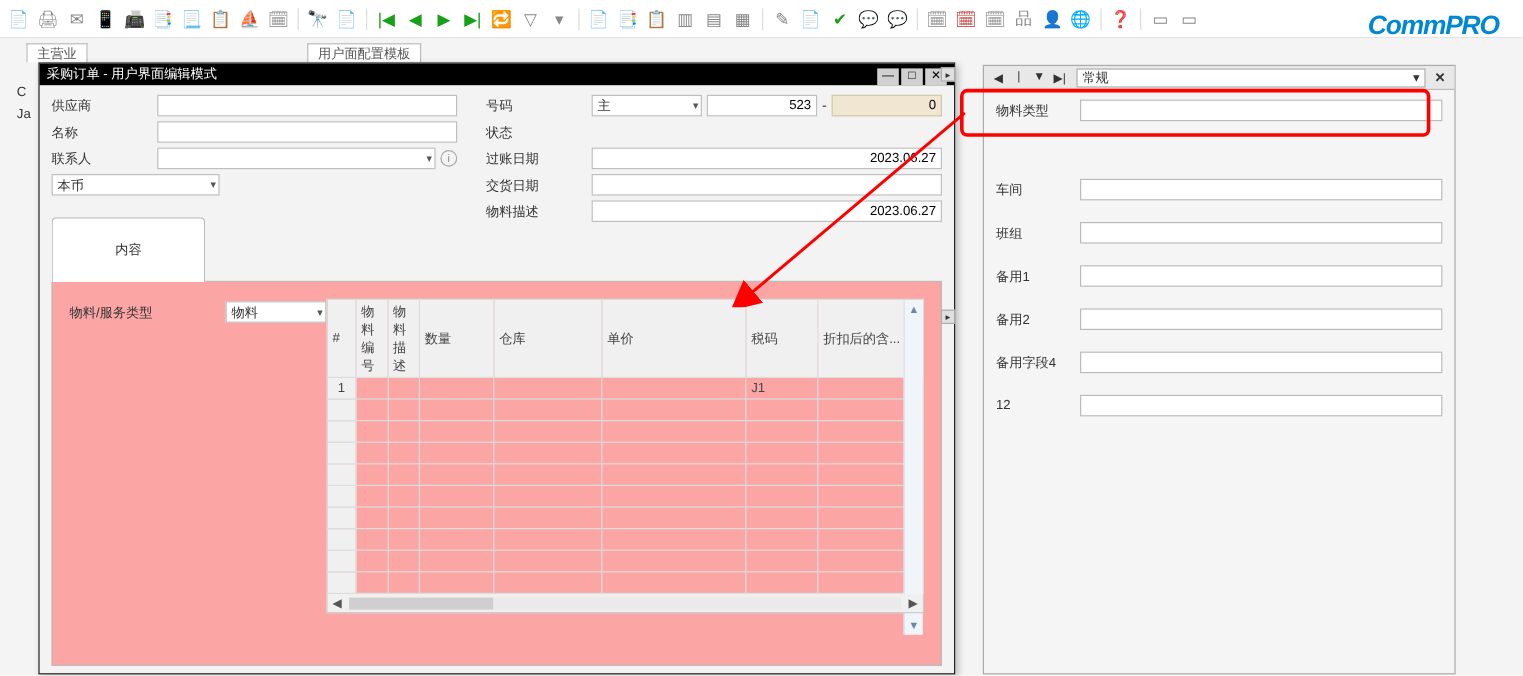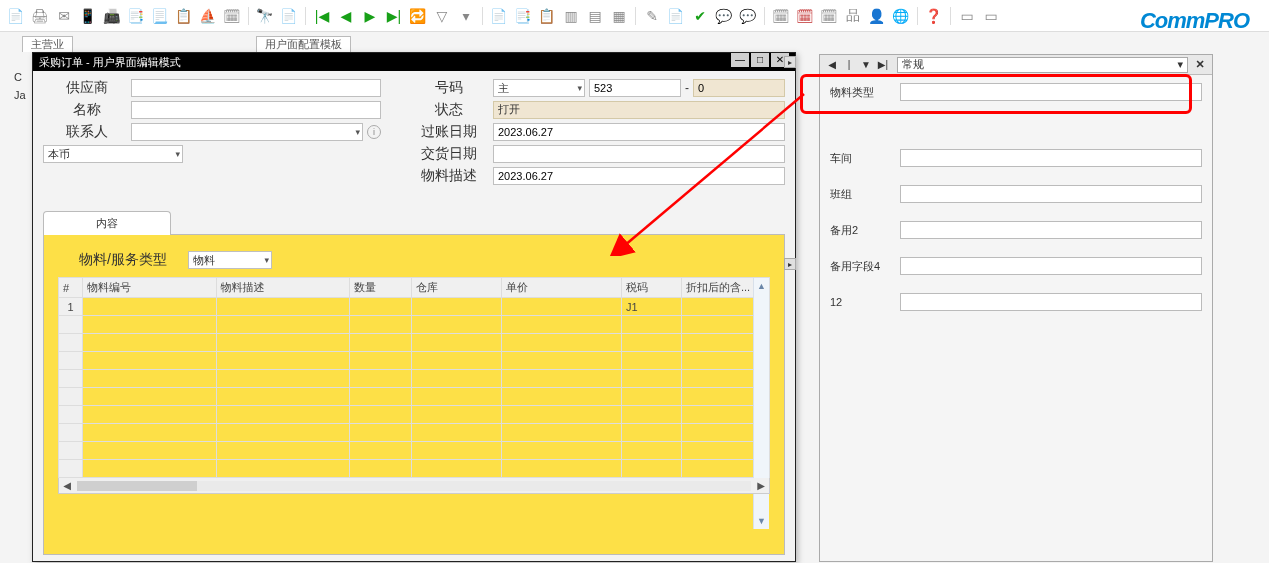--- a/index.html
+++ b/index.html
@@ -105,21 +105,21 @@
     flex-direction: column;
   }
   .modal .titlebar {
     background: #000;
     color: #fff;
     height: 18px;
     line-height: 18px;
     padding: 0 6px;
     font-size: 11px;
     display: flex;
-    align-items: flex-start;
+    align-items: flex-end;
   }
   .titlebar .spacer { flex: 1; }
   .titlebar .winbtn {
     width: 18px;
     height: 14px;
     background: #d0d0d0;
     color: #000;
     display: flex;
     align-items: center;
     justify-content: center;
@@ -128,29 +128,29 @@
     cursor: pointer;
   }
   
   .formarea {
     padding: 6px 10px 2px;
     display: flex;
     gap: 24px;
   }
   .col { flex: 1; }
   .row { display: flex; align-items: center; height: 22px; }
-  .row .lbl { width: 88px; color: #333; font-size: 14px; text-align: center; }
+  .row .lbl { width: 88px; color: #333; font-size: 11px; }
   .row input[type=text], .row .combo, .row .val {
     height: 18px;
     border: 1px solid #bfbfbf;
     background: #fff;
     font-size: 11px;
     padding: 0 4px;
   }
-  .row input[type=text] { flex: 1; min-width: 0; }
+  .row input[type=text] { flex: 1; min-width: 0; text-align: right; }
   .row .combo {
     display: flex;
     align-items: center;
     justify-content: space-between;
     width: 140px;
     padding-right: 2px;
   }
   .row .combo .arrow { font-size: 9px; color: #555; }
   .row .val.readonly { background: #f0e6d2; border-color: #d4c9a8; flex: 1; }
   .info-icon {
@@ -169,40 +169,40 @@
   .tabstrip {
     margin: 24px 10px 0;
     display: flex;
     align-items: flex-end;
     height: 22px;
   }
   .tab {
     border: 1px solid #bbb;
     border-bottom: none;
     background: #fff;
-    padding: 4px 52px;
+    padding: 19px 52px;
     font-size: 11px;
     color: #333;
     border-top-left-radius: 4px;
     border-top-right-radius: 4px;
   }
   .tabstrip::after {
     content: "";
     flex: 1;
     border-bottom: 1px solid #bbb;
   }
   .tabbody {
     margin: 0 10px 6px;
-    background: #fde047;
+    background: #fca5a5;
     border: 1px solid #bbb;
     border-top: none;
     padding: 14px 14px 8px;
     flex: 1;
     display: flex;
-    flex-direction: column;
+    flex-direction: row;
   }
   .gridwrap {
     position: relative;
     flex: 1;
     display: flex;
     flex-direction: column;
   }
   .grid {
     border: 1px solid #ccc;
     width: 100%;
@@ -465,21 +465,20 @@
           <div class="combo" style="width:92px">
             <span>主</span>
               <span class="arrow">▾</span>
           </div>
           <input type="text" style="flex: 1 1 0%; margin: 0px 4px;" value="523">
           <span>-</span>
           <input type="text" style="width: 32px; margin-left: 4px; background: rgb(240, 230, 210); border-color: rgb(212, 201, 168);" value="0">
         </div>
         <div class="row">
           <span class="lbl">状态</span>
-          <span class="val readonly">打开</span>
         </div>
         <div class="row">
           <span class="lbl">过账日期</span>
           <input type="text" value="2023.06.27" style="">
         </div>
         <div class="row">
           <span class="lbl">交货日期</span>
           <input type="text" style="">
         </div>
         <div class="row">
@@ -665,20 +664,24 @@
         </div>
         <div class="rprow">
           <span class="rlbl">车间</span>
           <input style="">
         </div>
         <div class="rprow">
           <span class="rlbl">班组</span>
           <input style="">
         </div>
         <div class="rprow">
+          <span class="rlbl">备用1</span>
+          <input style="">
+        </div>
+        <div class="rprow">
           <span class="rlbl">备用2</span>
           <input style="">
         </div>
         <div class="rprow">
           <span class="rlbl">备用字段4</span>
           <input style="">
         </div>
         <div class="rprow">
           <span class="rlbl">12</span>
           <input style="">

